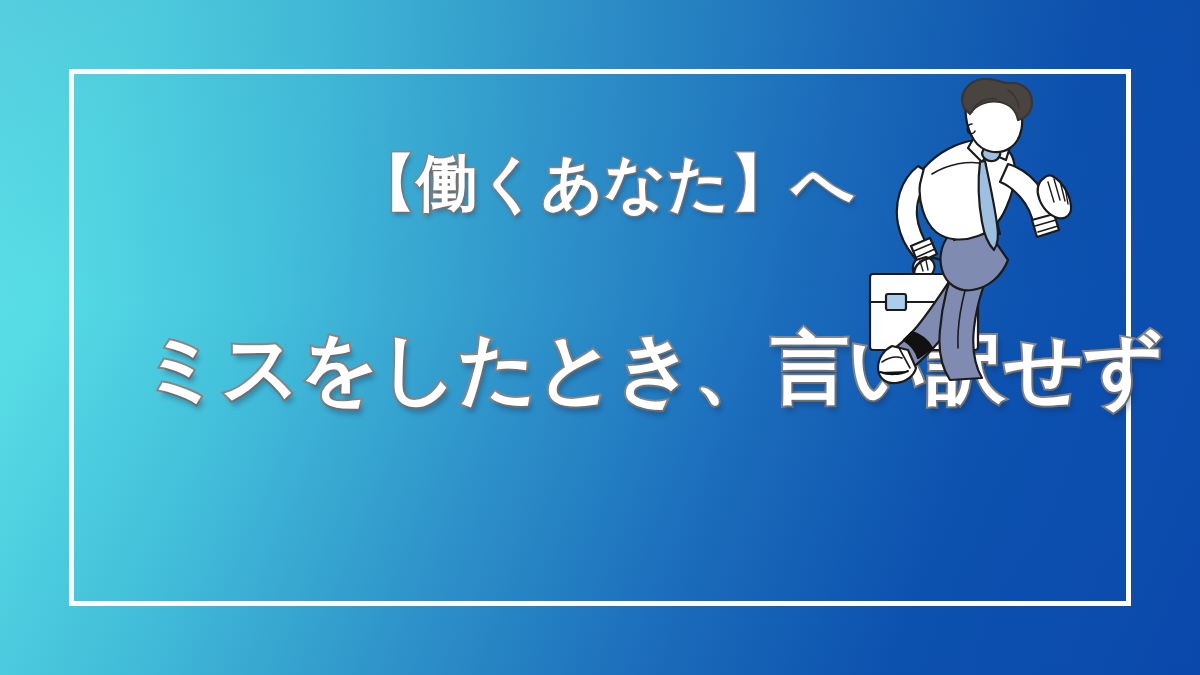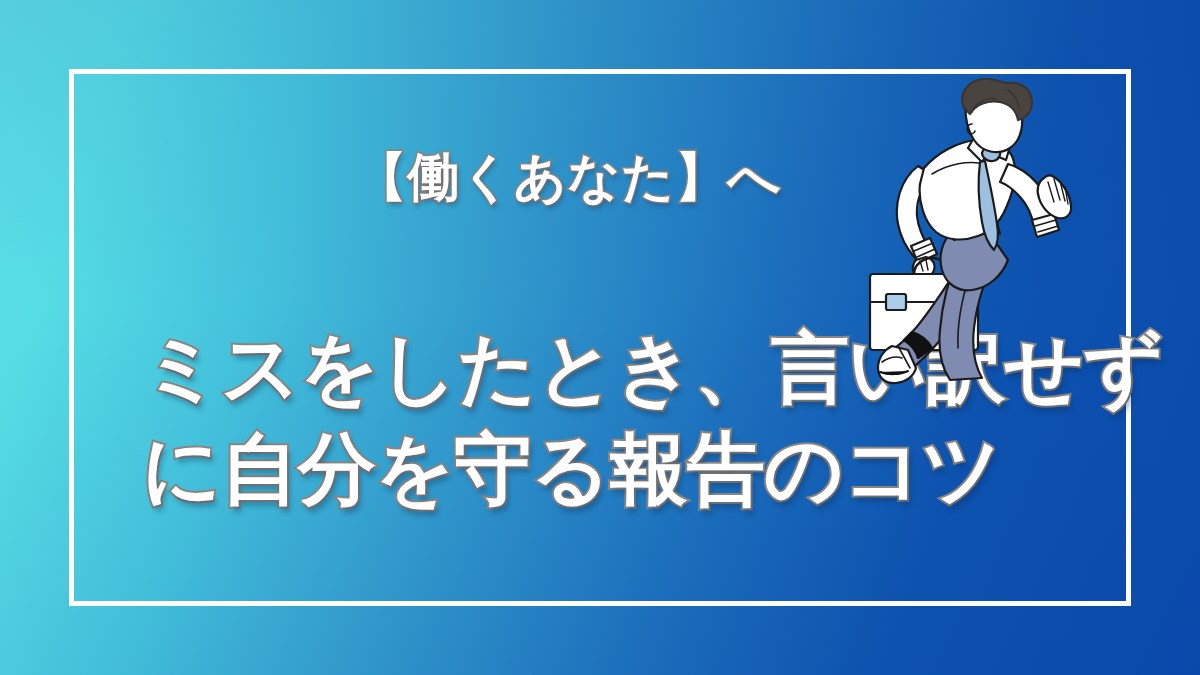--- a/index.html
+++ b/index.html
@@ -55,21 +55,21 @@
     left: 0;
     top: 0;
     width: 1200px;
     height: 675px;
   }
 
   .eyebrow {
     position: absolute;
     left: 355px;
     top: 143px;
-    font-size: 52px;
+    font-size: 61px;
     font-weight: 700;
     letter-spacing: 0.01em;
     color: #ffffff;
     white-space: nowrap;
     -webkit-text-stroke: 3px #8a8580;
     paint-order: stroke fill;
     text-shadow: 2px 4px 4px rgba(20,40,70,0.28);
   }
 
   .headline {
@@ -111,21 +111,20 @@
   <div class="bg-overlay"></div>
 
   <div class="frame"></div>
 
   <div class="text-wrap">
 
     <div class="eyebrow">【働くあなた】へ</div>
 
     <div class="headline">
       <span class="hl-line">ミスをしたとき、言い訳せず</span>
-      <span class="hl-line">に自分を守る報告のコツ</span>
     </div>
 
   </div>
 
   <div class="illustration">
     <svg viewBox="0 0 230 310" xmlns="http://www.w3.org/2000/svg">
       <g fill="none" stroke="#1b1b1b" stroke-width="2.2" stroke-linecap="round" stroke-linejoin="round">
 
         <path d="M62 92 C46 104 42 124 44 142 C46 158 52 168 58 176" fill="#ffffff" stroke="none"></path>
         <path d="M60 88 C42 102 36 126 40 146 C43 162 50 172 57 180

